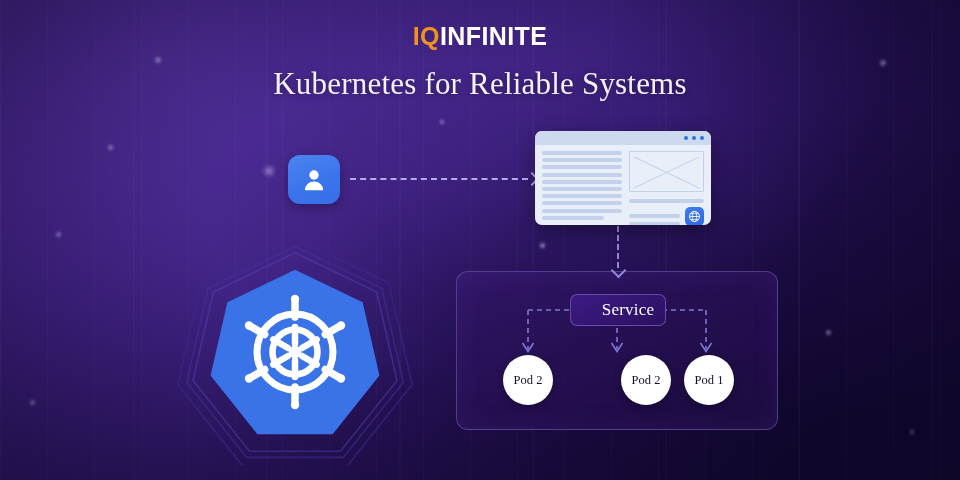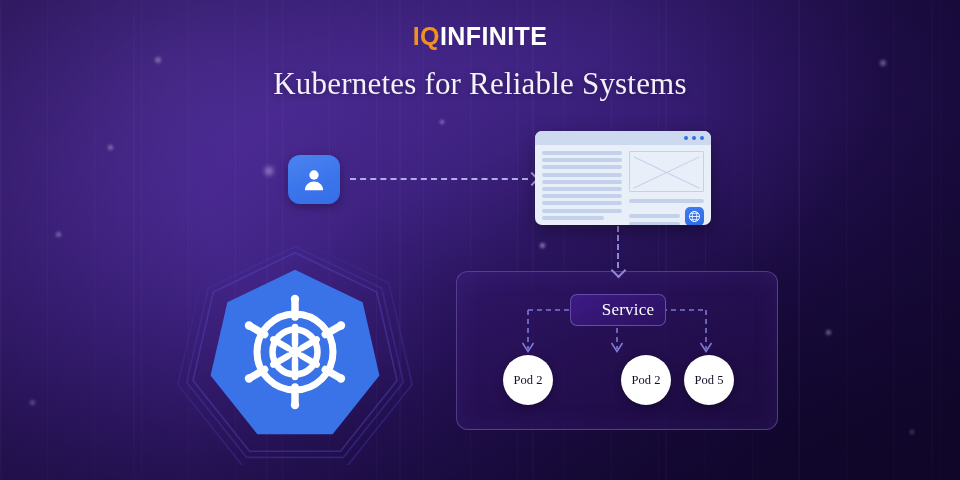--- a/index.html
+++ b/index.html
@@ -319,21 +319,21 @@
     <span>Service</span>
   </div>
 
   <div class="pod" id="pod1">
     <span>Pod 2</span>
   </div>
   <div class="pod" id="pod2">
     <span>Pod 2</span>
   </div>
   <div class="pod" id="pod3">
-    <span>Pod 5</span>
+    <span>Pod 1</span>
   </div>
 
   <svg class="k8s" viewBox="0 0 240 220">
     <defs>
       <g id="hept">
         <polygon points="100,0 178.2,37.6 197.6,122.2 143.5,190 56.5,190 2.4,122.2 21.8,37.6"></polygon>
       </g>
     </defs>
 
     <g fill="none" stroke="#3a2a8c" stroke-width="1.5" opacity=".55" transform="translate(20,12)">

